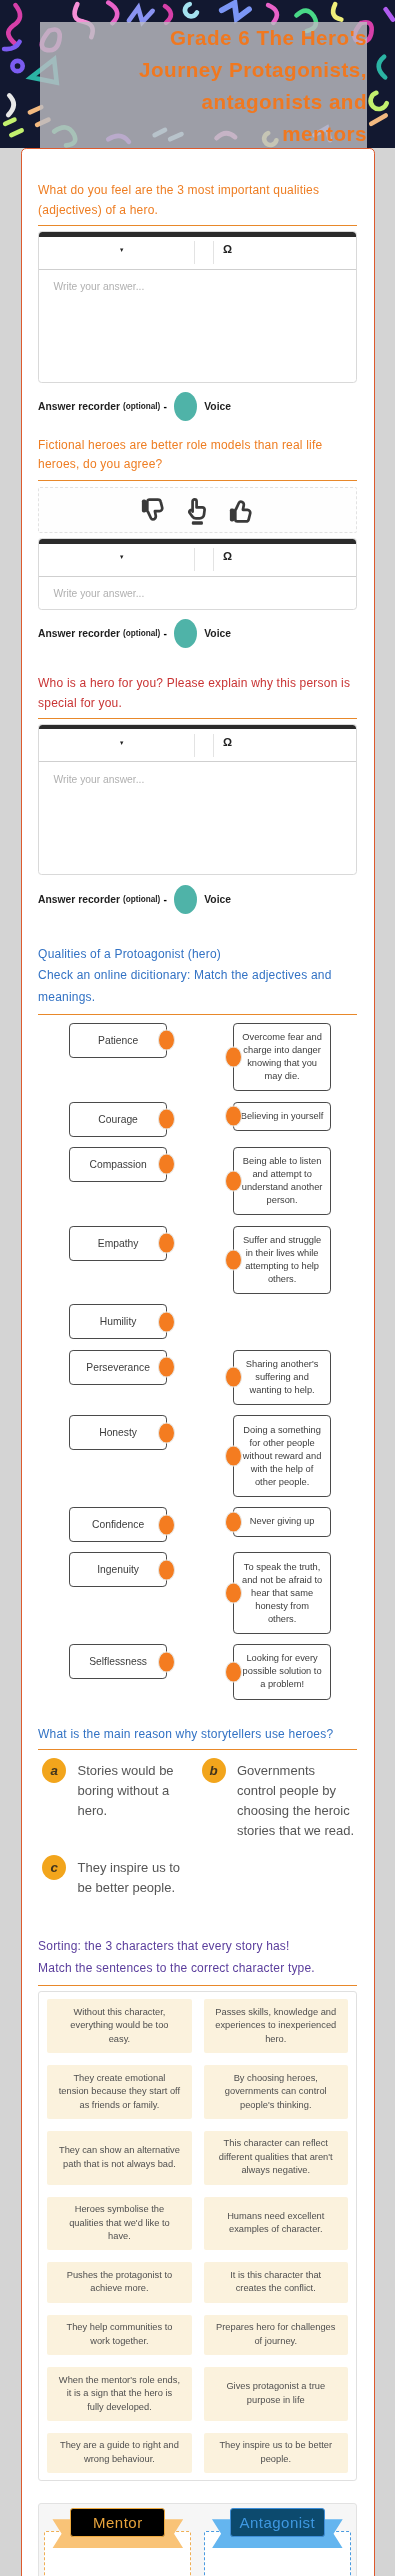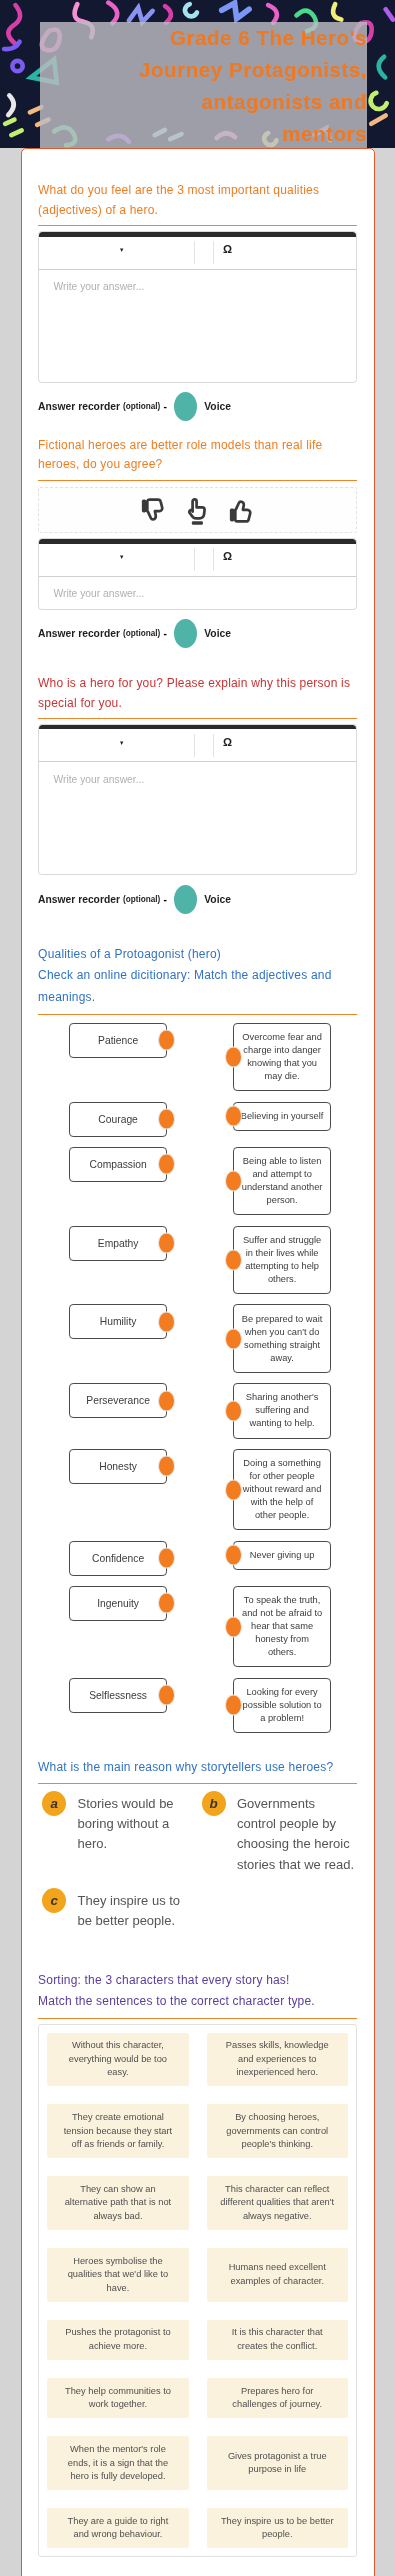--- a/index.html
+++ b/index.html
@@ -84,21 +84,21 @@
   .mcq-badge {
     flex:0 0 24px; width:24px; height:25px; border-radius:50%; background:#f2a51c;
     display:flex; align-items:center; justify-content:center;
     font-size:13.4px; font-style:italic; font-weight:bold; color:#41341e; margin:0 11.3px 0 4.1px;
   }
   .mcq-text { font-size:13px; line-height:1.55; color:#555; padding-top:3.1px; max-width:129px; }
 
   
   .sort-container {
     margin-top:5.2px; border:0.5px solid #e0e0e0; border-radius:3.1px; background:#fff;
-    padding:7.2px 8.2px; display:grid; grid-template-columns:1fr 1fr; gap:18px;
+    padding:7.2px 8.2px; display:grid; grid-template-columns:1fr 1fr; gap:12px;
   }
   .sort-card {
     background:#fbf2dd; border-radius:2.1px; padding:6.7px 11.3px;
     font-size:9.3px; line-height:1.45; color:#4f4f4f; text-align:center;
     display:flex; align-items:center; justify-content:center; cursor:grab;
   }
 
   
   .drop-container {
     margin-top:21.6px; background:#f6f6f6; border:0.5px solid #e2e2e2; border-radius:3.1px;
@@ -114,21 +114,21 @@
   .ribbon-label {
     position:relative; z-index:2; margin:0 auto; width:95px; height:29px;
     border-radius:3.1px; display:flex; align-items:center; justify-content:center;
     font-size:15px; letter-spacing:0.5px; cursor:default;
   }
   .dashed-box {
     position:relative; z-index:1; margin-top:-16.5px; height:73px;
     border-radius:2.1px; background:#fff;
   }
   .zone.theme-orange .ribbon-tail { background:#f9c377; }
-  .zone.theme-orange .ribbon-label { background:#404040; border:1px solid #eda93f; color:#e8a43c; }
+  .zone.theme-orange .ribbon-label { background:#000000; border:1px solid #eda93f; color:#e8a43c; }
   .zone.theme-orange .dashed-box { border:1px dashed #efaf55; }
   .zone.theme-blue .ribbon-tail { background:#64b5ef; }
   .zone.theme-blue .ribbon-label { background:#0c4a6e; border:1px solid #3e8ed8; color:#3e97e0; }
   .zone.theme-blue .dashed-box { border:1px dashed #4a9be0; }
 
   .section-gap-sm { margin-top:14px; }
   .section-gap-md { margin-top:25px; }
   .section-gap-lg { margin-top:29px; }
 </style>
 </head>
@@ -268,21 +268,20 @@
       <div class="match-row">
         <div class="term-box">Compassion<span class="dot dot-r"></span></div>
         <div class="def-box"><span class="dot dot-l"></span><span>Being able to listen and attempt to understand another person.</span></div>
       </div>
       <div class="match-row">
         <div class="term-box">Empathy<span class="dot dot-r"></span></div>
         <div class="def-box"><span class="dot dot-l"></span><span>Suffer and struggle in their lives while attempting to help others.</span></div>
       </div>
       <div class="match-row">
         <div class="term-box">Humility<span class="dot dot-r"></span></div>
-        <div class="def-box"><span class="dot dot-l"></span><span>Be prepared to wait when you can't do something straight away.</span></div>
       </div>
       <div class="match-row">
         <div class="term-box">Perseverance<span class="dot dot-r"></span></div>
         <div class="def-box"><span class="dot dot-l"></span><span>Sharing another's suffering and wanting to help.</span></div>
       </div>
       <div class="match-row">
         <div class="term-box">Honesty<span class="dot dot-r"></span></div>
         <div class="def-box"><span class="dot dot-l"></span><span>Doing a something for other people without reward and with the help of other people.</span></div>
       </div>
       <div class="match-row">

